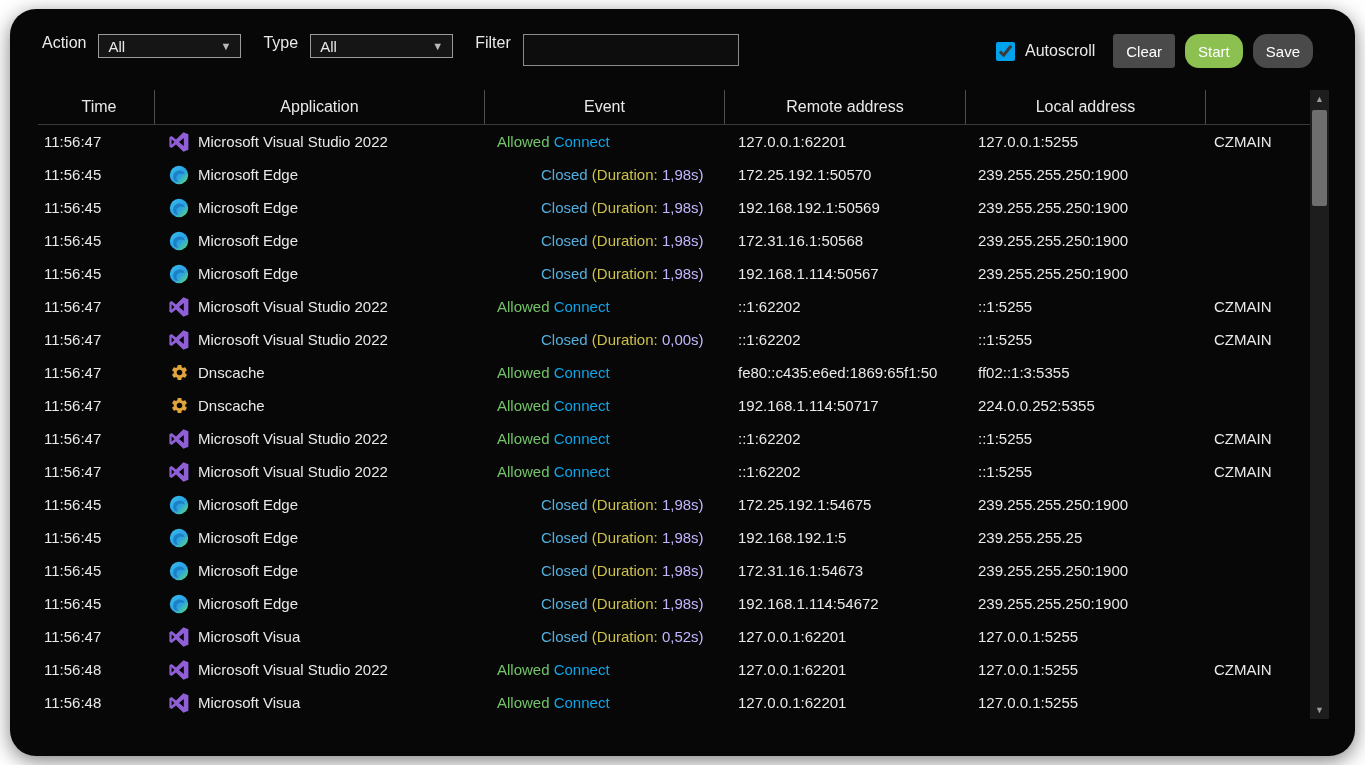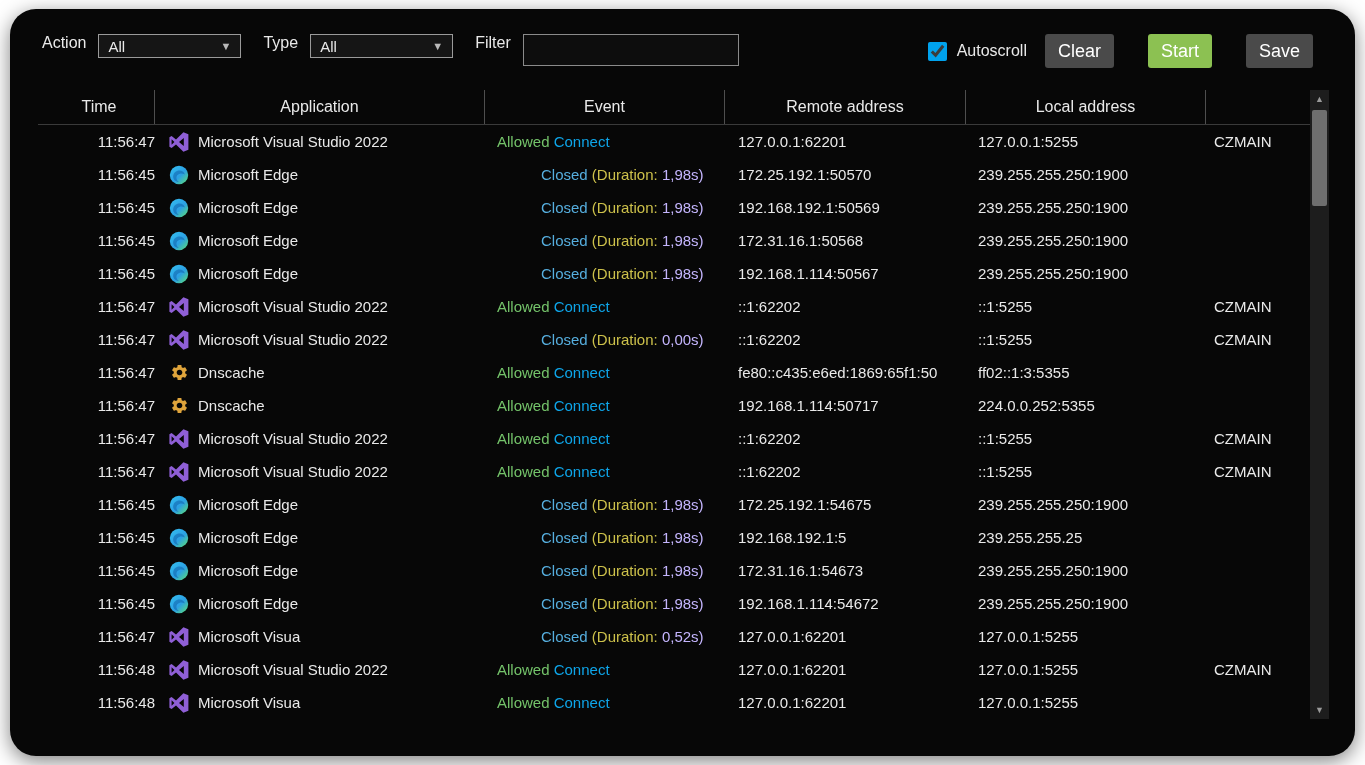--- a/index.html
+++ b/index.html
@@ -10,32 +10,32 @@
   .tb-label{white-space:nowrap;margin-right:2px;}
   .dropdown{width:143px;height:24px;background:#151515;border:1px solid #9a9a9a;display:flex;align-items:center;
             justify-content:space-between;padding:0 9px;font-size:15px;cursor:default;box-sizing:border-box;}
   .dropdown .arrow{color:#b9b9b9;font-size:11px;line-height:1;}
   .filter-input{width:216px;height:32px;background:#0d0d0d;border:1px solid #8a8a8a;color:#eee;
                 padding:0 8px;font-size:15px;font-family:"Liberation Sans",sans-serif;box-sizing:border-box;}
   .right-group{margin-left:auto;display:flex;align-items:center;gap:10px;}
   .right-group input[type=checkbox]{width:19px;height:19px;accent-color:#00a2ed;margin:0;}
   .autoscroll-label{margin-right:8px;}
   .btn{height:34px;padding:0 13px;background:#4a4a4a;color:#fff;border:none;border-radius:3px;
-       font-size:18px;font-family:"Liberation Sans",sans-serif;cursor:default;}
-  .btn + .btn{margin-left:24px;}
+       font-size:15px;font-family:"Liberation Sans",sans-serif;cursor:default;}
+  .btn + .btn{margin-left:0;border-radius:14px;}
   .btn-start{background:#8cc152;}
   
   .table-area{position:relative;margin:20px 26px 0 28px;height:629px;overflow:hidden;font-size:15px;}
   .hdr{display:flex;height:34px;align-items:stretch;border-bottom:1px solid #3a3a3a;font-size:16px;}
   .hdr .hcell{display:flex;align-items:center;justify-content:center;border-right:1px solid #4e4e4e;
               box-sizing:border-box;white-space:nowrap;overflow:hidden;}
   .hdr .hcell:last-child{border-right:none;}
   .row{display:flex;height:33px;align-items:center;}
   .cell{box-sizing:border-box;white-space:nowrap;overflow:hidden;}
-  .c-time{width:117px;padding-left:6px;text-align:right;}
+  .c-time{width:117px;padding-left:6px;}
   .c-app{width:330px;padding-left:14px;display:flex;align-items:center;gap:9px;}
   .c-event{width:240px;padding-left:12px;}
   .c-local{width:240px;padding-left:13px;}
   .c-remote{width:241px;padding-left:13px;}
   .c-host{width:104px;padding-left:8px;}
   .app-icon{display:inline-flex;width:20px;height:20px;align-items:center;justify-content:center;flex:0 0 auto;}
   .app-icon svg{display:block;}
   .ev-allowed{color:#74c36a;}
   .ev-plain{color:#0ea5e9;}
   .ev-closed{color:#56aede;margin-left:44px;}

